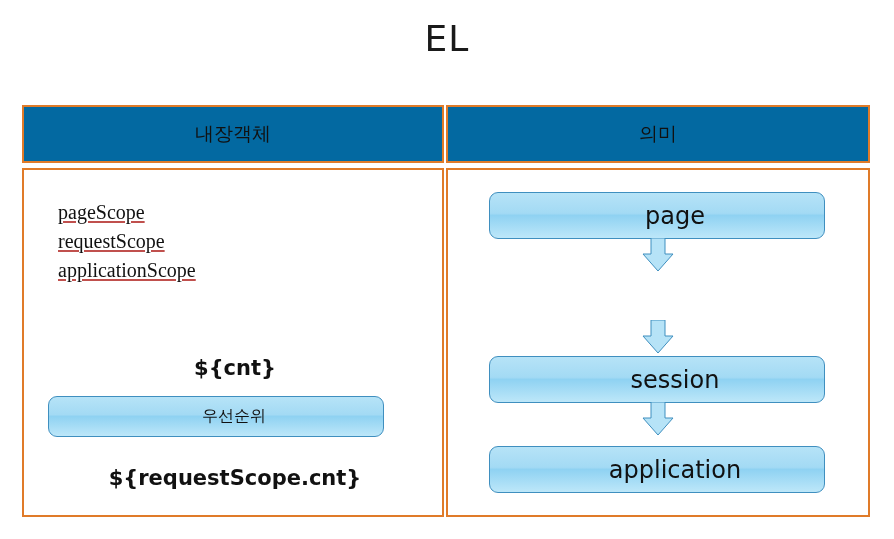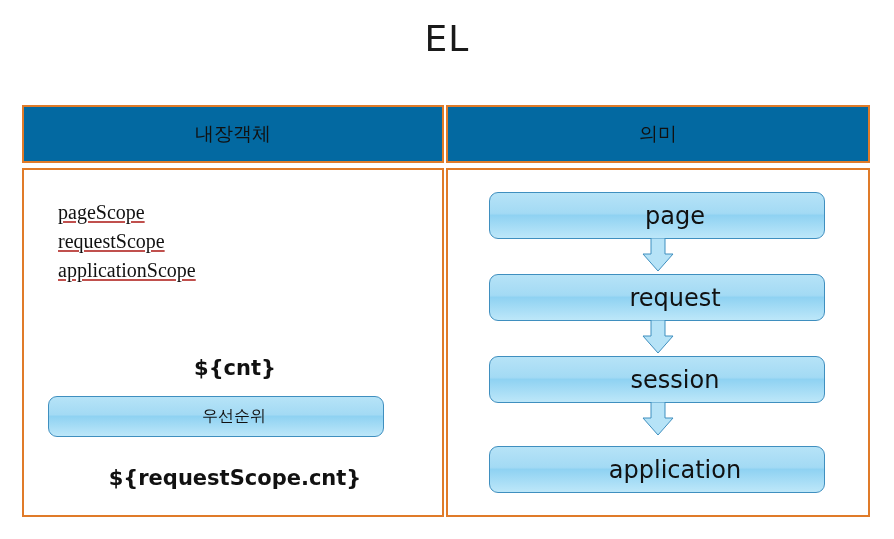--- a/index.html
+++ b/index.html
@@ -167,21 +167,20 @@
     <div class="cell body-right">
 
       <div class="bluebox rbox rbox-0">page</div>
 
       <div class="arrow arrow-0">
         <svg width="36" height="36" viewBox="0 0 36 36">
           <polygon points="11,0 25,0 25,16 33,16 18,33 3,16 11,16" fill="#b6e3f7" stroke="#3f8fbf" stroke-width="1"></polygon>
         </svg>
       </div>
 
-      <div class="bluebox rbox rbox-1">request</div>
 
       <div class="arrow arrow-1">
         <svg width="36" height="36" viewBox="0 0 36 36">
           <polygon points="11,0 25,0 25,16 33,16 18,33 3,16 11,16" fill="#b6e3f7" stroke="#3f8fbf" stroke-width="1"></polygon>
         </svg>
       </div>
 
       <div class="bluebox rbox rbox-2">session</div>
 
       <div class="arrow arrow-2">

